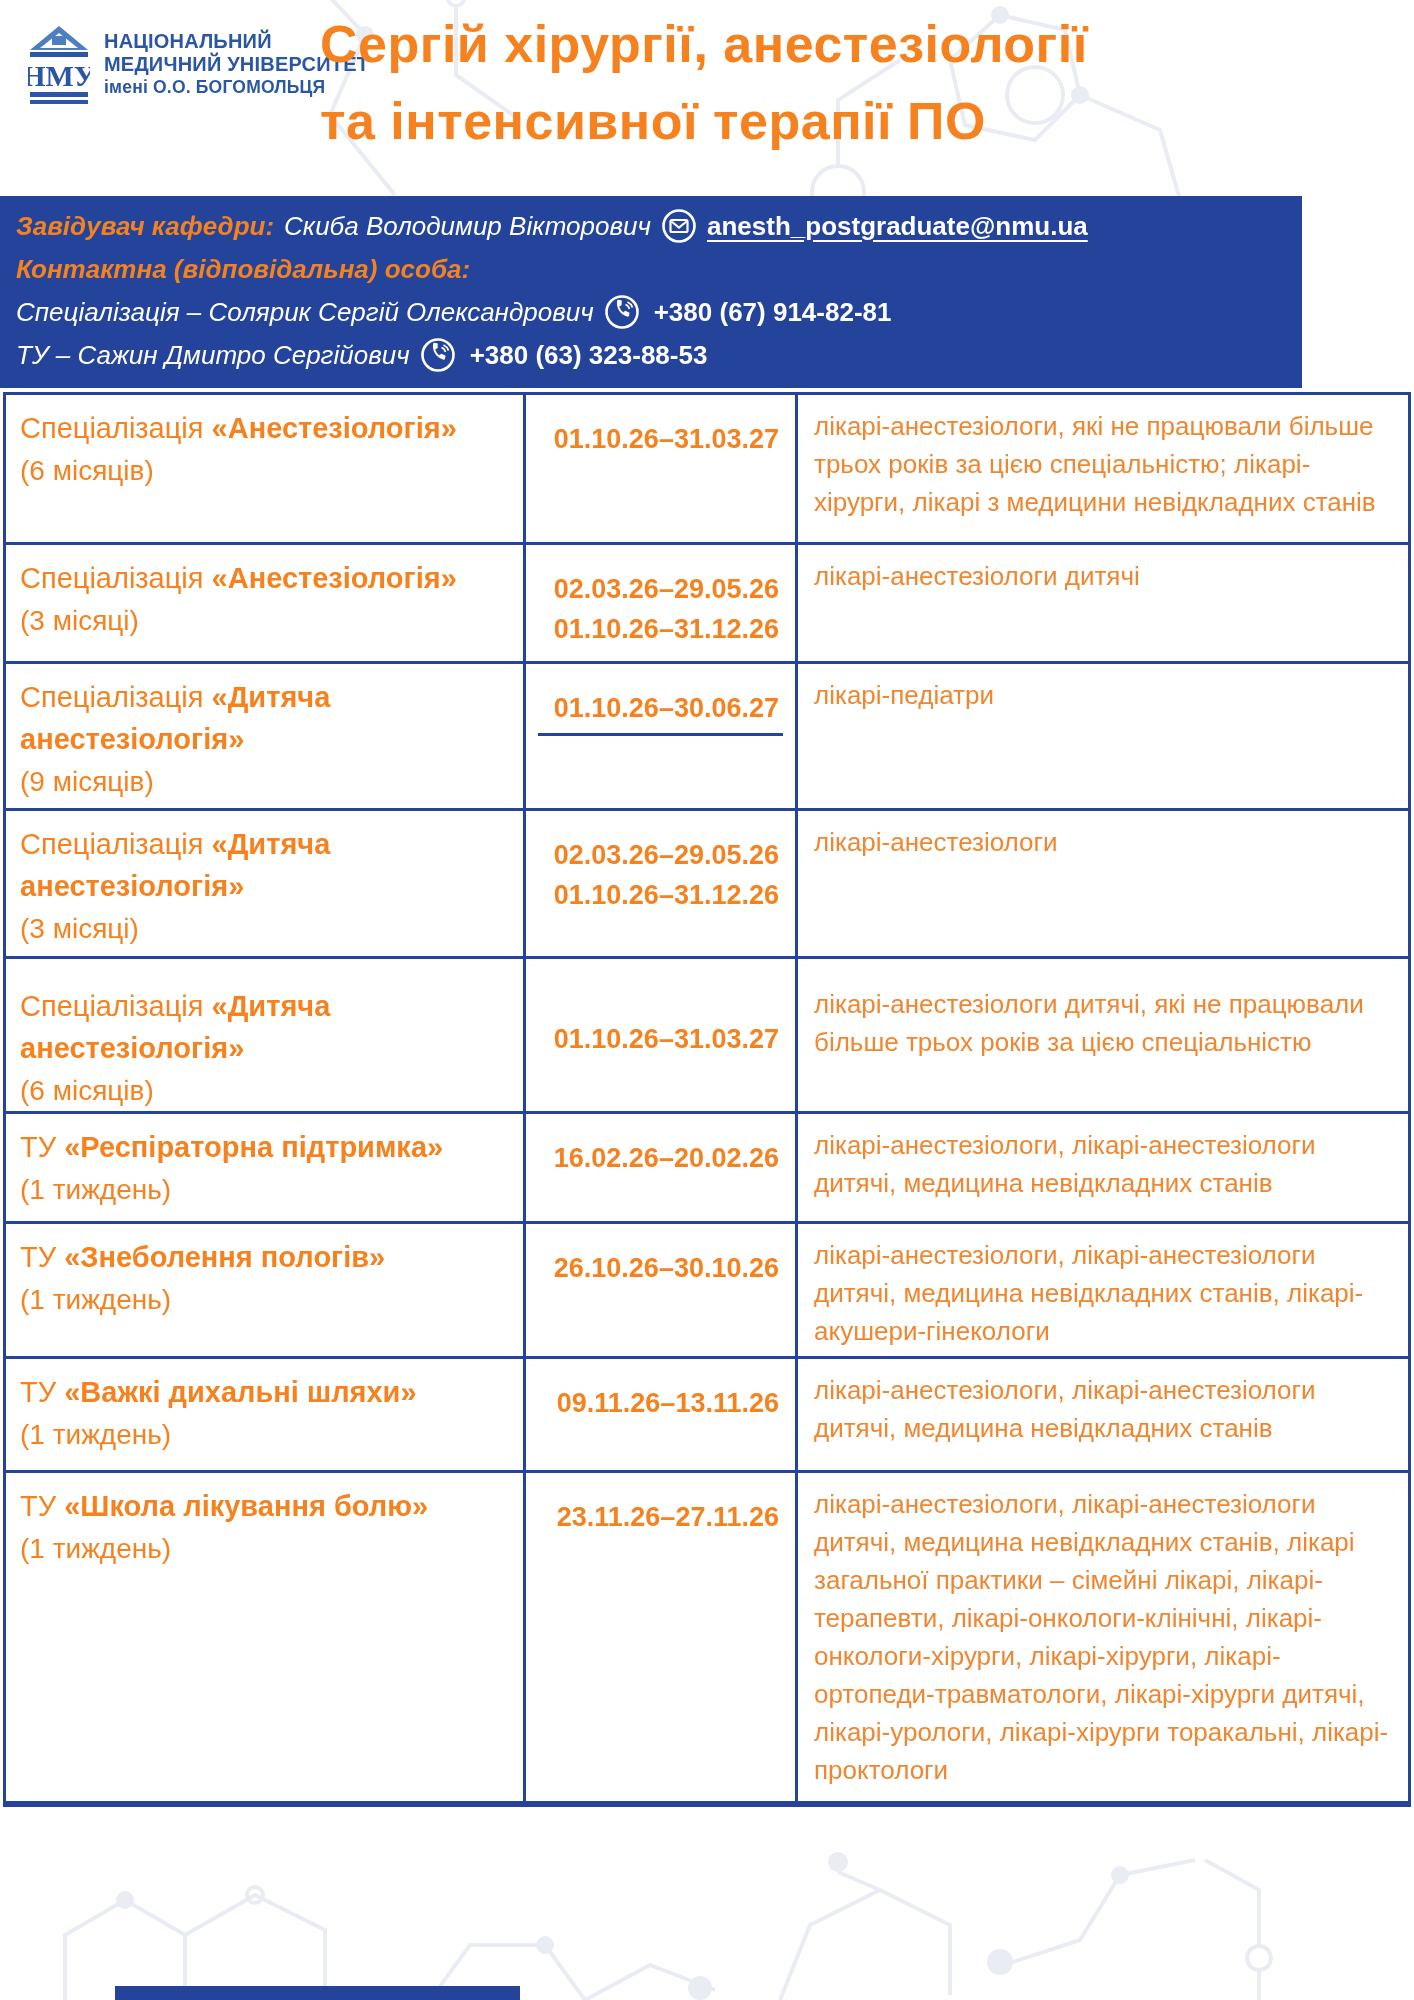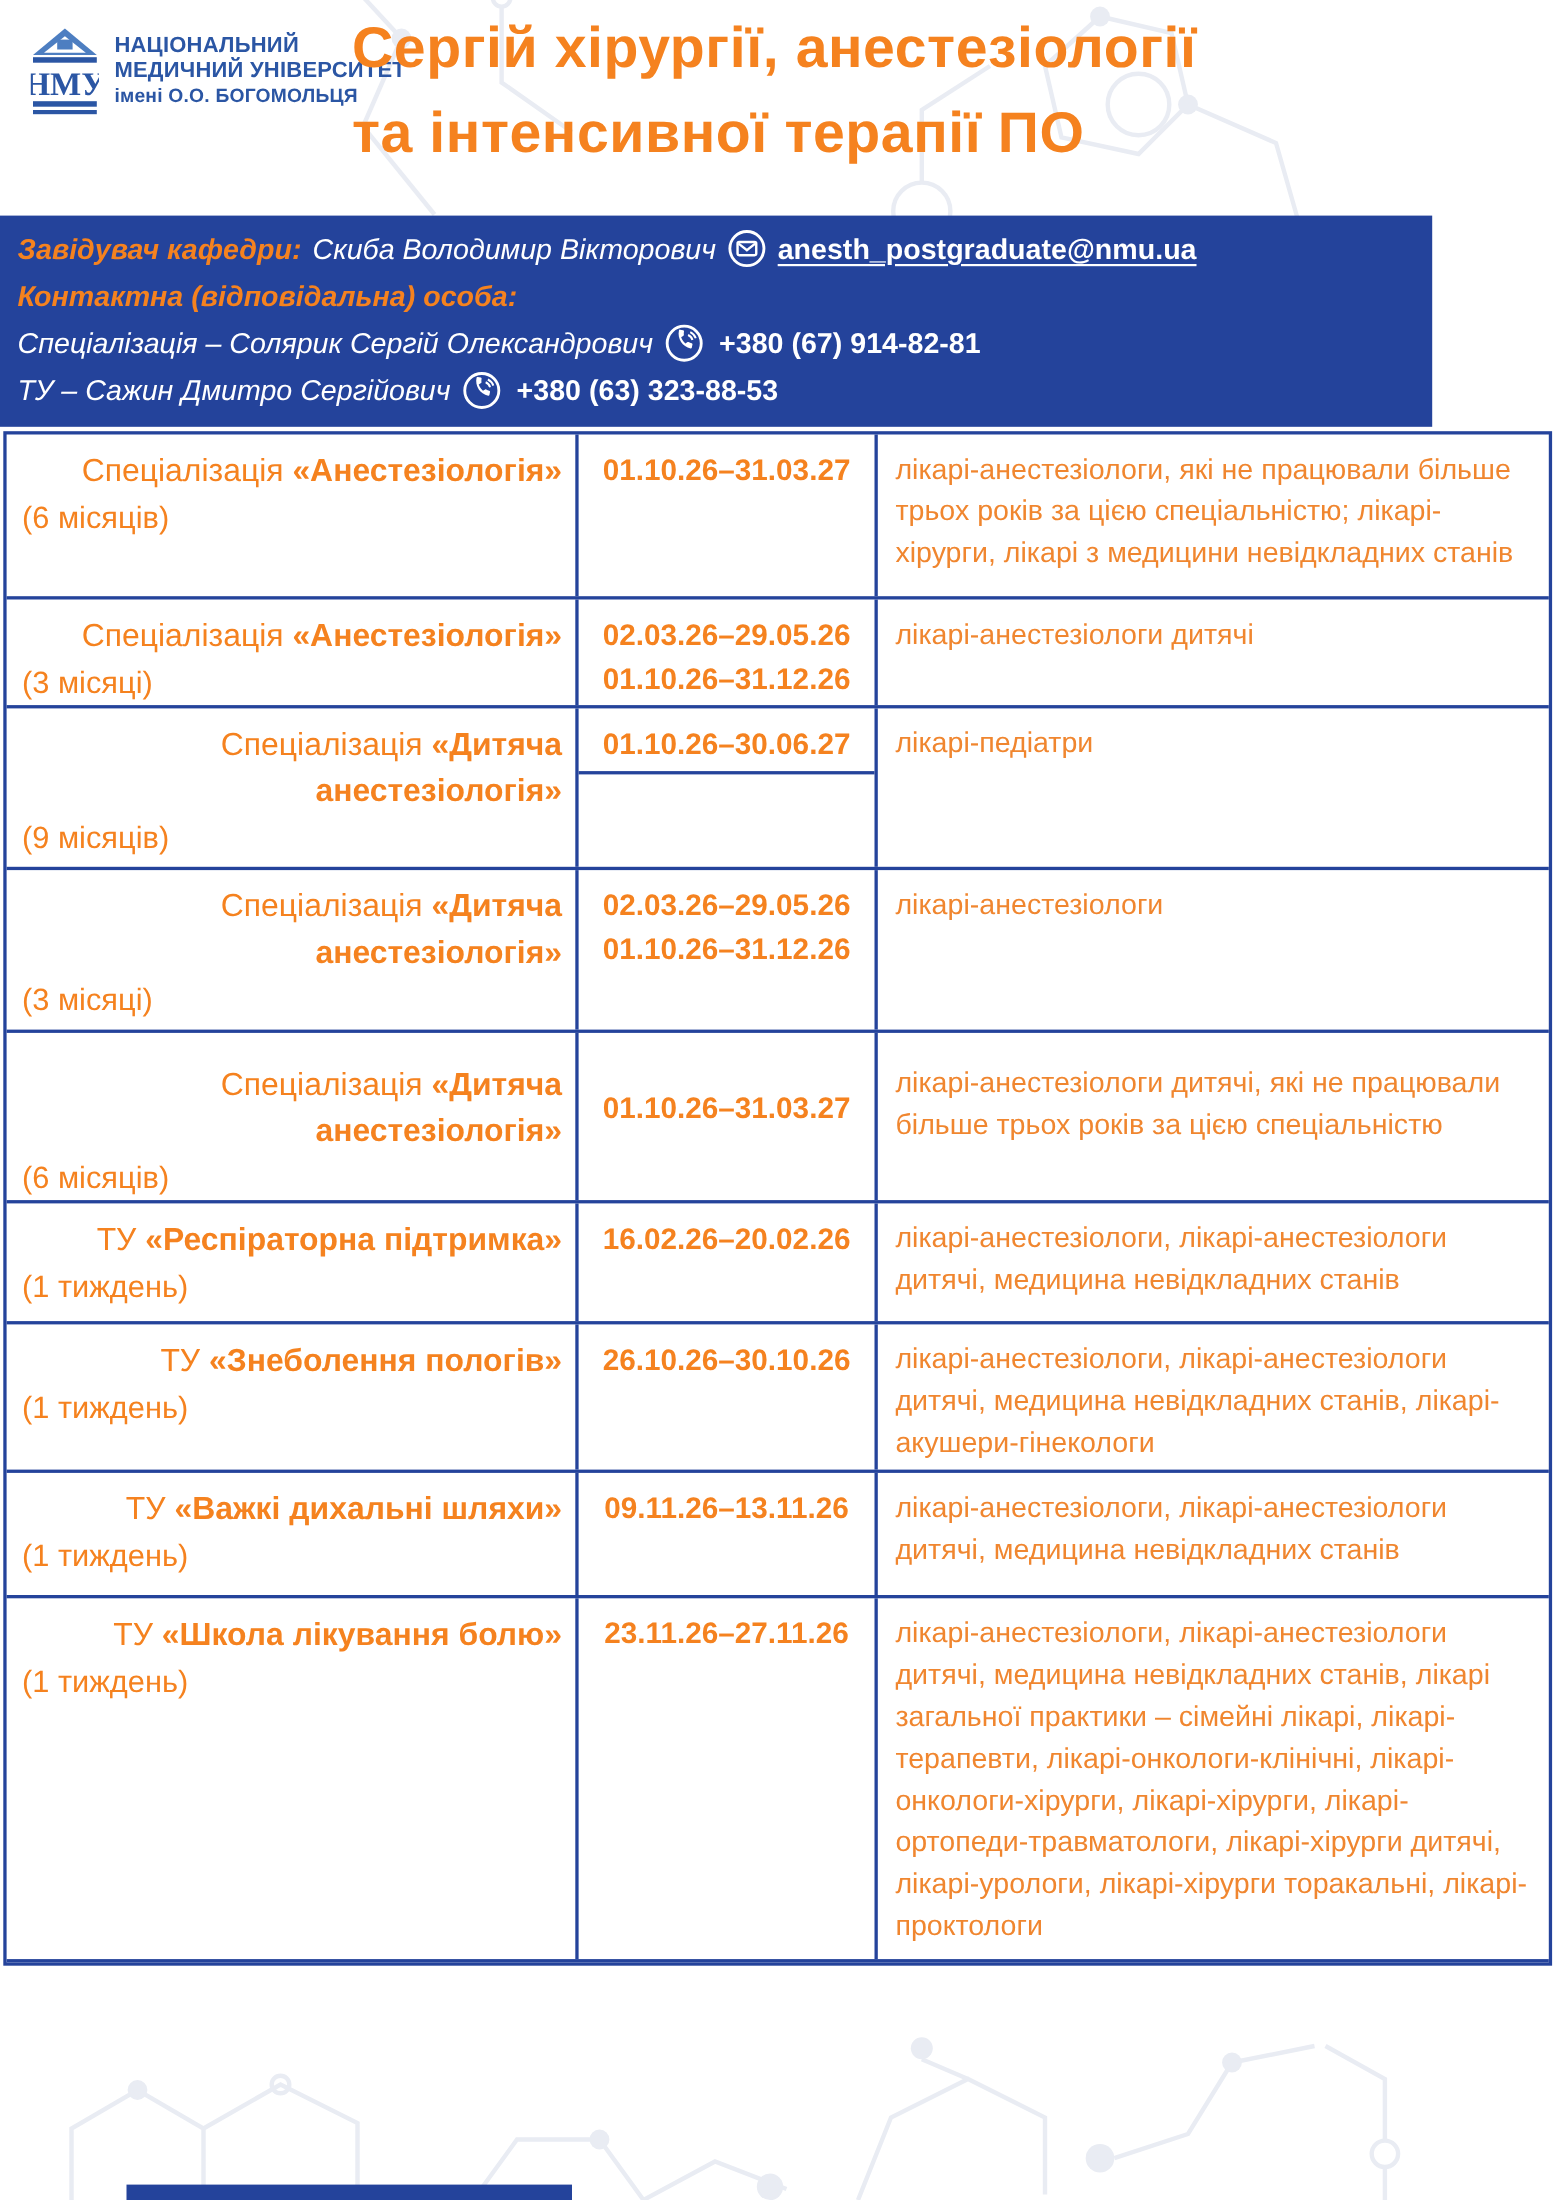--- a/index.html
+++ b/index.html
@@ -41,23 +41,23 @@
   .t-row:nth-child(2){min-height:98px;}
   .t-row:nth-child(3){min-height:147px;}
   .t-row:nth-child(4){min-height:148px;}
   .t-row:nth-child(5){min-height:152px;}
   .t-row:nth-child(6){min-height:110px;}
   .t-row:nth-child(7){min-height:135px;}
   .t-row:nth-child(8){min-height:114px;}
   .t-row:nth-child(9){min-height:331px;}
   .cell{min-height:100%;}
   .c-name{border-right:3px solid var(--navy);padding:12px 12px 0 14px;}
-  .c-date{border-right:3px solid var(--navy);padding:0;text-align:center;}
+  .c-date{border-right:3px solid var(--navy);padding:12px;text-align:right;}
   .c-aud{padding:12px 14px 0 16px;}
-  .course-name{color:var(--orange);font-size:29px;line-height:42px;text-align:right;}
+  .course-name{color:var(--orange);font-size:29px;line-height:42px;}
   .n-bold{font-weight:700;}
   .course-duration{color:var(--orange);font-size:28px;line-height:40px;margin-top:2px;}
   .date-lines{padding:12px 4px 0;}
   .date-line{color:var(--orange);font-weight:700;font-size:27px;line-height:40px;white-space:nowrap;}
   .t-row.split .date-lines{height:60px;border-bottom:3px solid var(--navy);}
   .t-row:nth-child(5) .date-lines{padding-top:48px;}
   .t-row:nth-child(5) .c-name,.t-row:nth-child(5) .c-aud{padding-top:26px;}
   .audience{color:#F0862F;font-size:26px;line-height:38px;}
 
   .bottom-stub{position:absolute;left:115px;top:1986px;width:405px;height:14px;background:var(--navy);z-index:1;}

